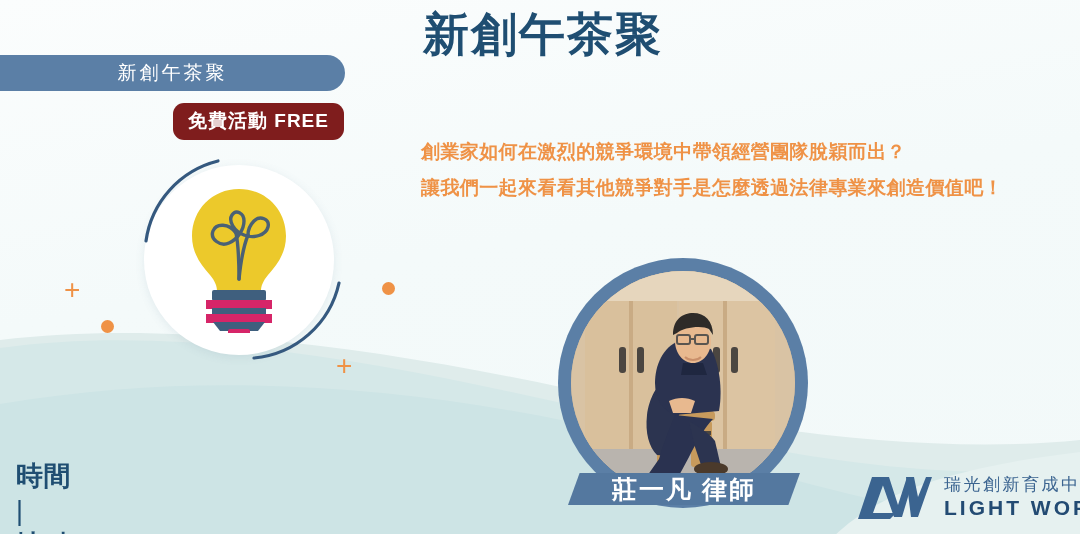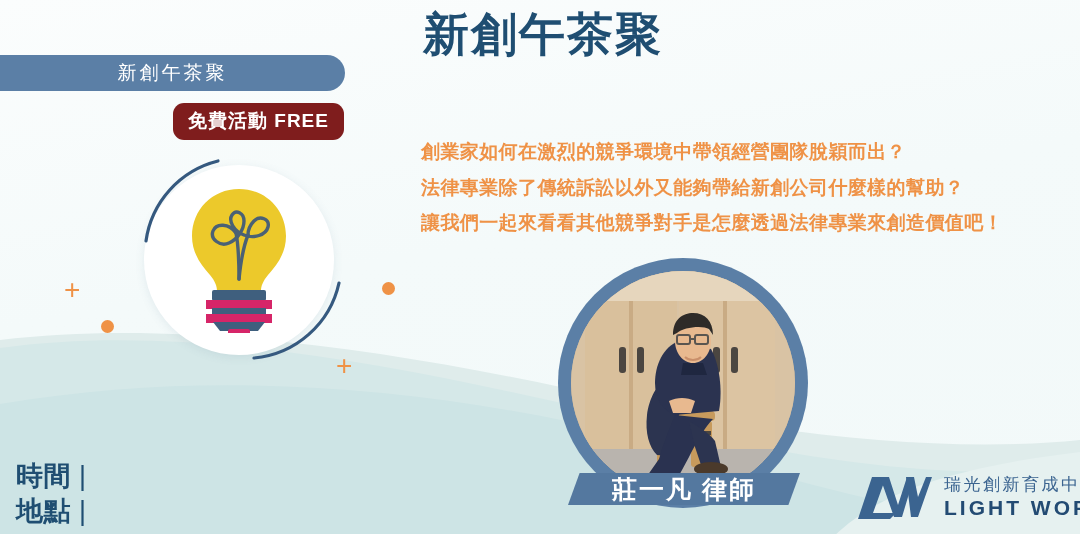--- a/index.html
+++ b/index.html
@@ -207,20 +207,21 @@
   }
   .info-row {
     display: flex;
     align-items: baseline;
     color: #1f4e72;
     font-size: 27px;
     font-weight: bold;
     letter-spacing: 0.5px;
     line-height: 1.28;
     white-space: nowrap;
+    flex-direction: column;
   }
   .info-label { margin-right: 8px; }
   .info-sep { margin-right: 9px; font-weight: 400; }
 
   
   .logo-lockup {
     position: absolute;
     left: 856px;
     top: 474px;
     display: flex;
@@ -301,21 +302,20 @@
       <rect x="42" y="142" width="22" height="10" rx="2" fill="#d62568"></rect>
     </svg>
   </div>
 
   <div class="headline">
     <div class="line1">新創午茶聚</div>
   </div>
 
   <div class="body-copy">
     <p>創業家如何在激烈的競爭環境中帶領經營團隊脫穎而出？</p>
-    <p>法律專業除了傳統訴訟以外又能夠帶給新創公司什麼樣的幫助？</p>
     <p>讓我們一起來看看其他競爭對手是怎麼透過法律專業來創造價值吧！</p>
   </div>
 
   <div class="portrait-wrap">
     <div class="portrait-ring"></div>
     <div class="portrait-photo">
       <svg width="224" height="224" viewBox="0 0 224 224">
         <rect x="0" y="0" width="224" height="224" fill="#d9c3a4"></rect>
         <rect x="0" y="0" width="224" height="30" fill="#e6d6bd"></rect>
         <rect x="14" y="30" width="92" height="150" fill="#d9c09c"></rect>

